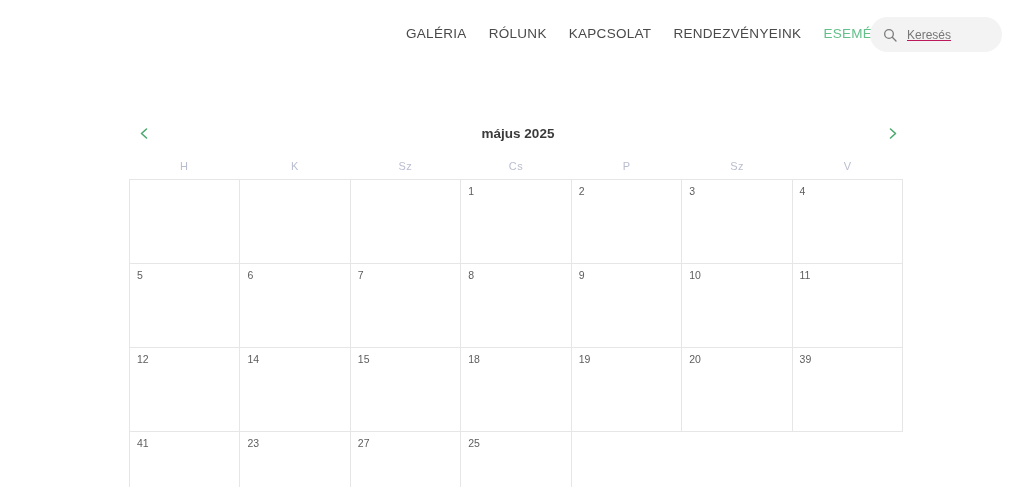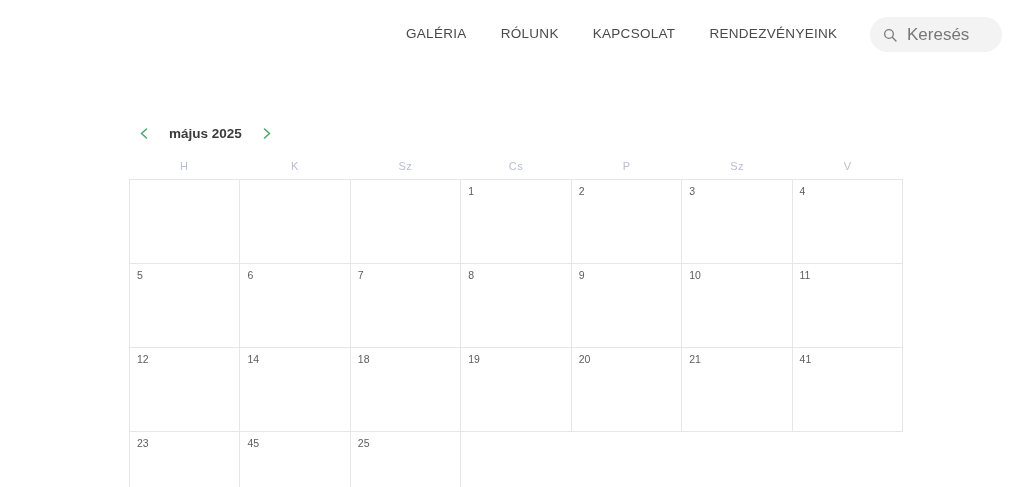--- a/index.html
+++ b/index.html
@@ -31,21 +31,21 @@
     height: 48px;
   }
   .logo-svg { display: block; }
 
   .nav {
     position: absolute;
     left: 395px;
     top: 26px;
     display: flex;
     align-items: center;
-    gap: 12px;
+    gap: 0;
   }
   .nav-item {
     font-size: 13.5px;
     letter-spacing: 0.3px;
     color: #4a4a4a;
     padding: 0 11px;
     text-decoration: none;
     white-space: nowrap;
     cursor: pointer;
   }
@@ -72,40 +72,42 @@
     height: 16px;
     flex: 0 0 16px;
     margin-right: 9px;
     opacity: 0.75;
   }
   .search-input {
     border: 0;
     outline: 0;
     background: transparent;
     font-family: "Liberation Sans", sans-serif;
-    font-size: 17px;
+    font-size: 12px;
     color: #be185d;
     width: 100%;
     padding: 0;
+    text-decoration: underline;
   }
   .search-input::placeholder { color: #777; }
 
   
   .calendar {
     position: absolute;
     left: 129px;
     top: 120px;
     width: 774px;
   }
   .cal-toolbar {
     display: flex;
     align-items: center;
     height: 26px;
     margin-bottom: 14px;
     padding-left: 4px;
+    justify-content: space-between;
   }
   .cal-nav-btn {
     width: 22px;
     height: 22px;
     display: flex;
     align-items: center;
     justify-content: center;
     cursor: pointer;
     background: transparent;
     border: 0;
@@ -243,37 +245,40 @@
       <div class="cal-cell">
         <div class="cal-daynum">11</div>
       </div>
       <div class="cal-cell">
         <div class="cal-daynum">12</div>
       </div>
       <div class="cal-cell">
         <div class="cal-daynum">14</div>
       </div>
       <div class="cal-cell">
+        <div class="cal-daynum">15</div>
+      </div>
+      <div class="cal-cell">
         <div class="cal-daynum">18</div>
       </div>
       <div class="cal-cell">
         <div class="cal-daynum">19</div>
       </div>
       <div class="cal-cell">
         <div class="cal-daynum">20</div>
       </div>
       <div class="cal-cell">
-        <div class="cal-daynum">21</div>
+        <div class="cal-daynum">39</div>
       </div>
       <div class="cal-cell">
         <div class="cal-daynum">41</div>
       </div>
       <div class="cal-cell">
         <div class="cal-daynum">23</div>
       </div>
       <div class="cal-cell">
-        <div class="cal-daynum">45</div>
+        <div class="cal-daynum">27</div>
       </div>
       <div class="cal-cell">
         <div class="cal-daynum">25</div>
       </div>
     </div>
 </div>
 
 </body></html>

